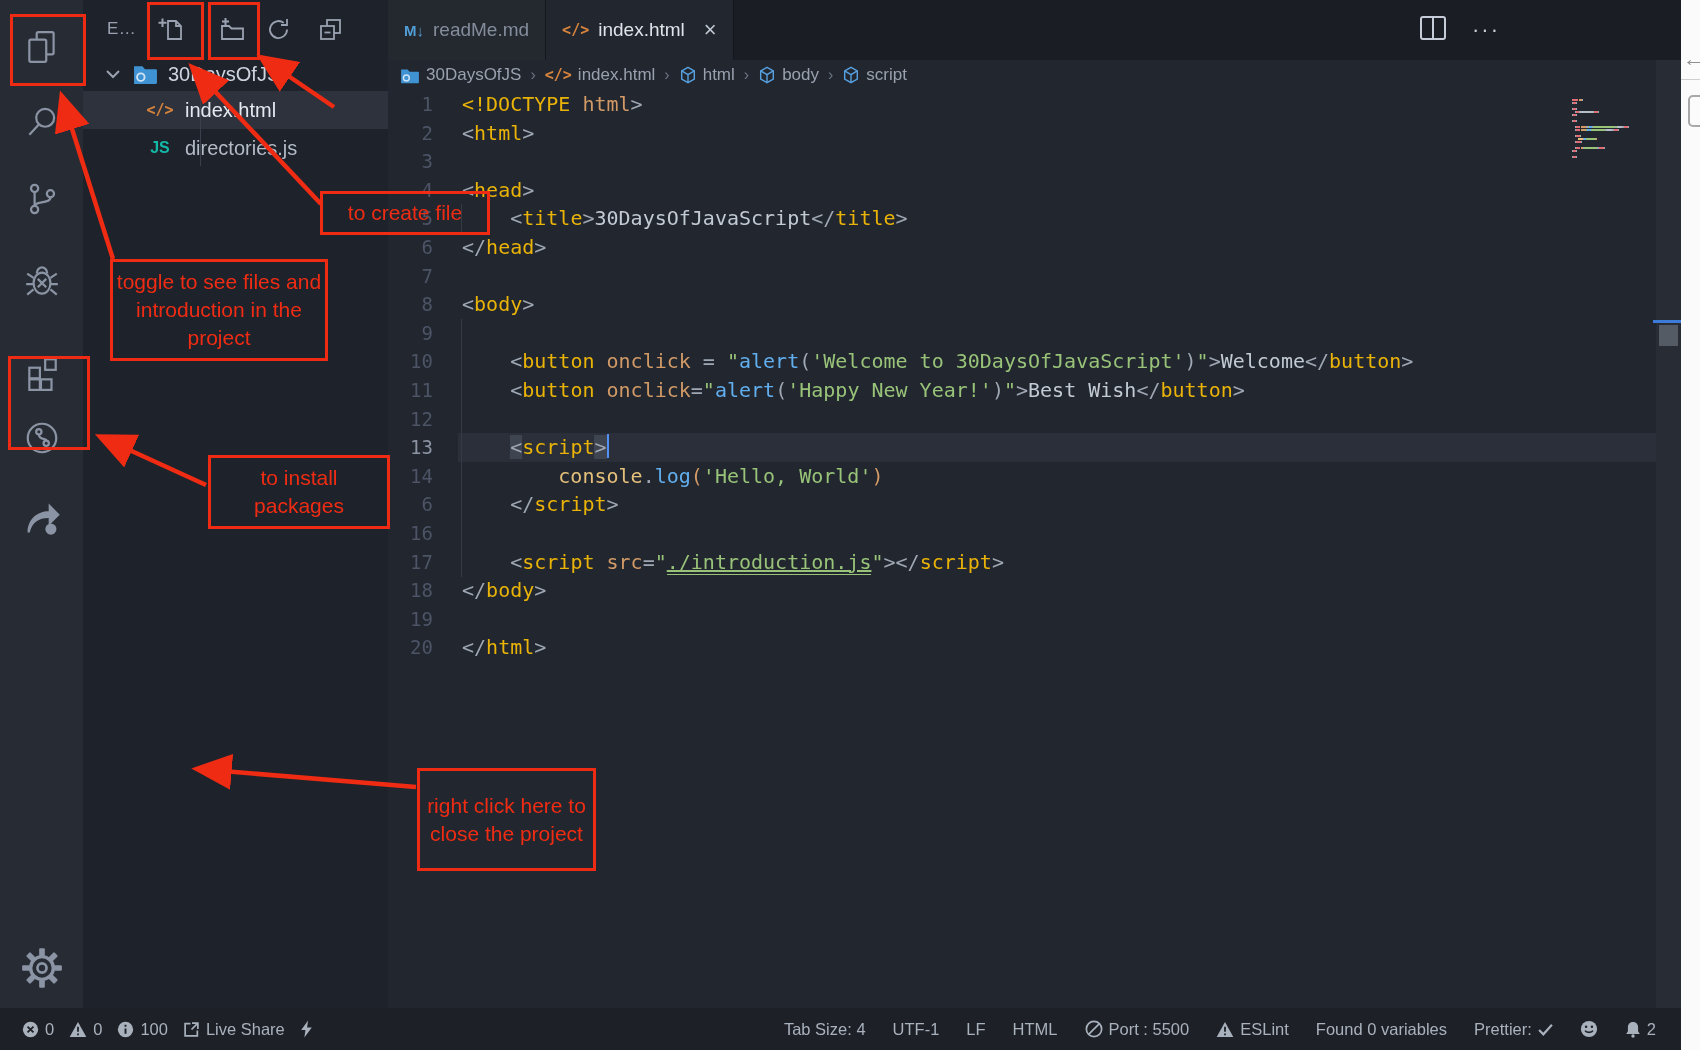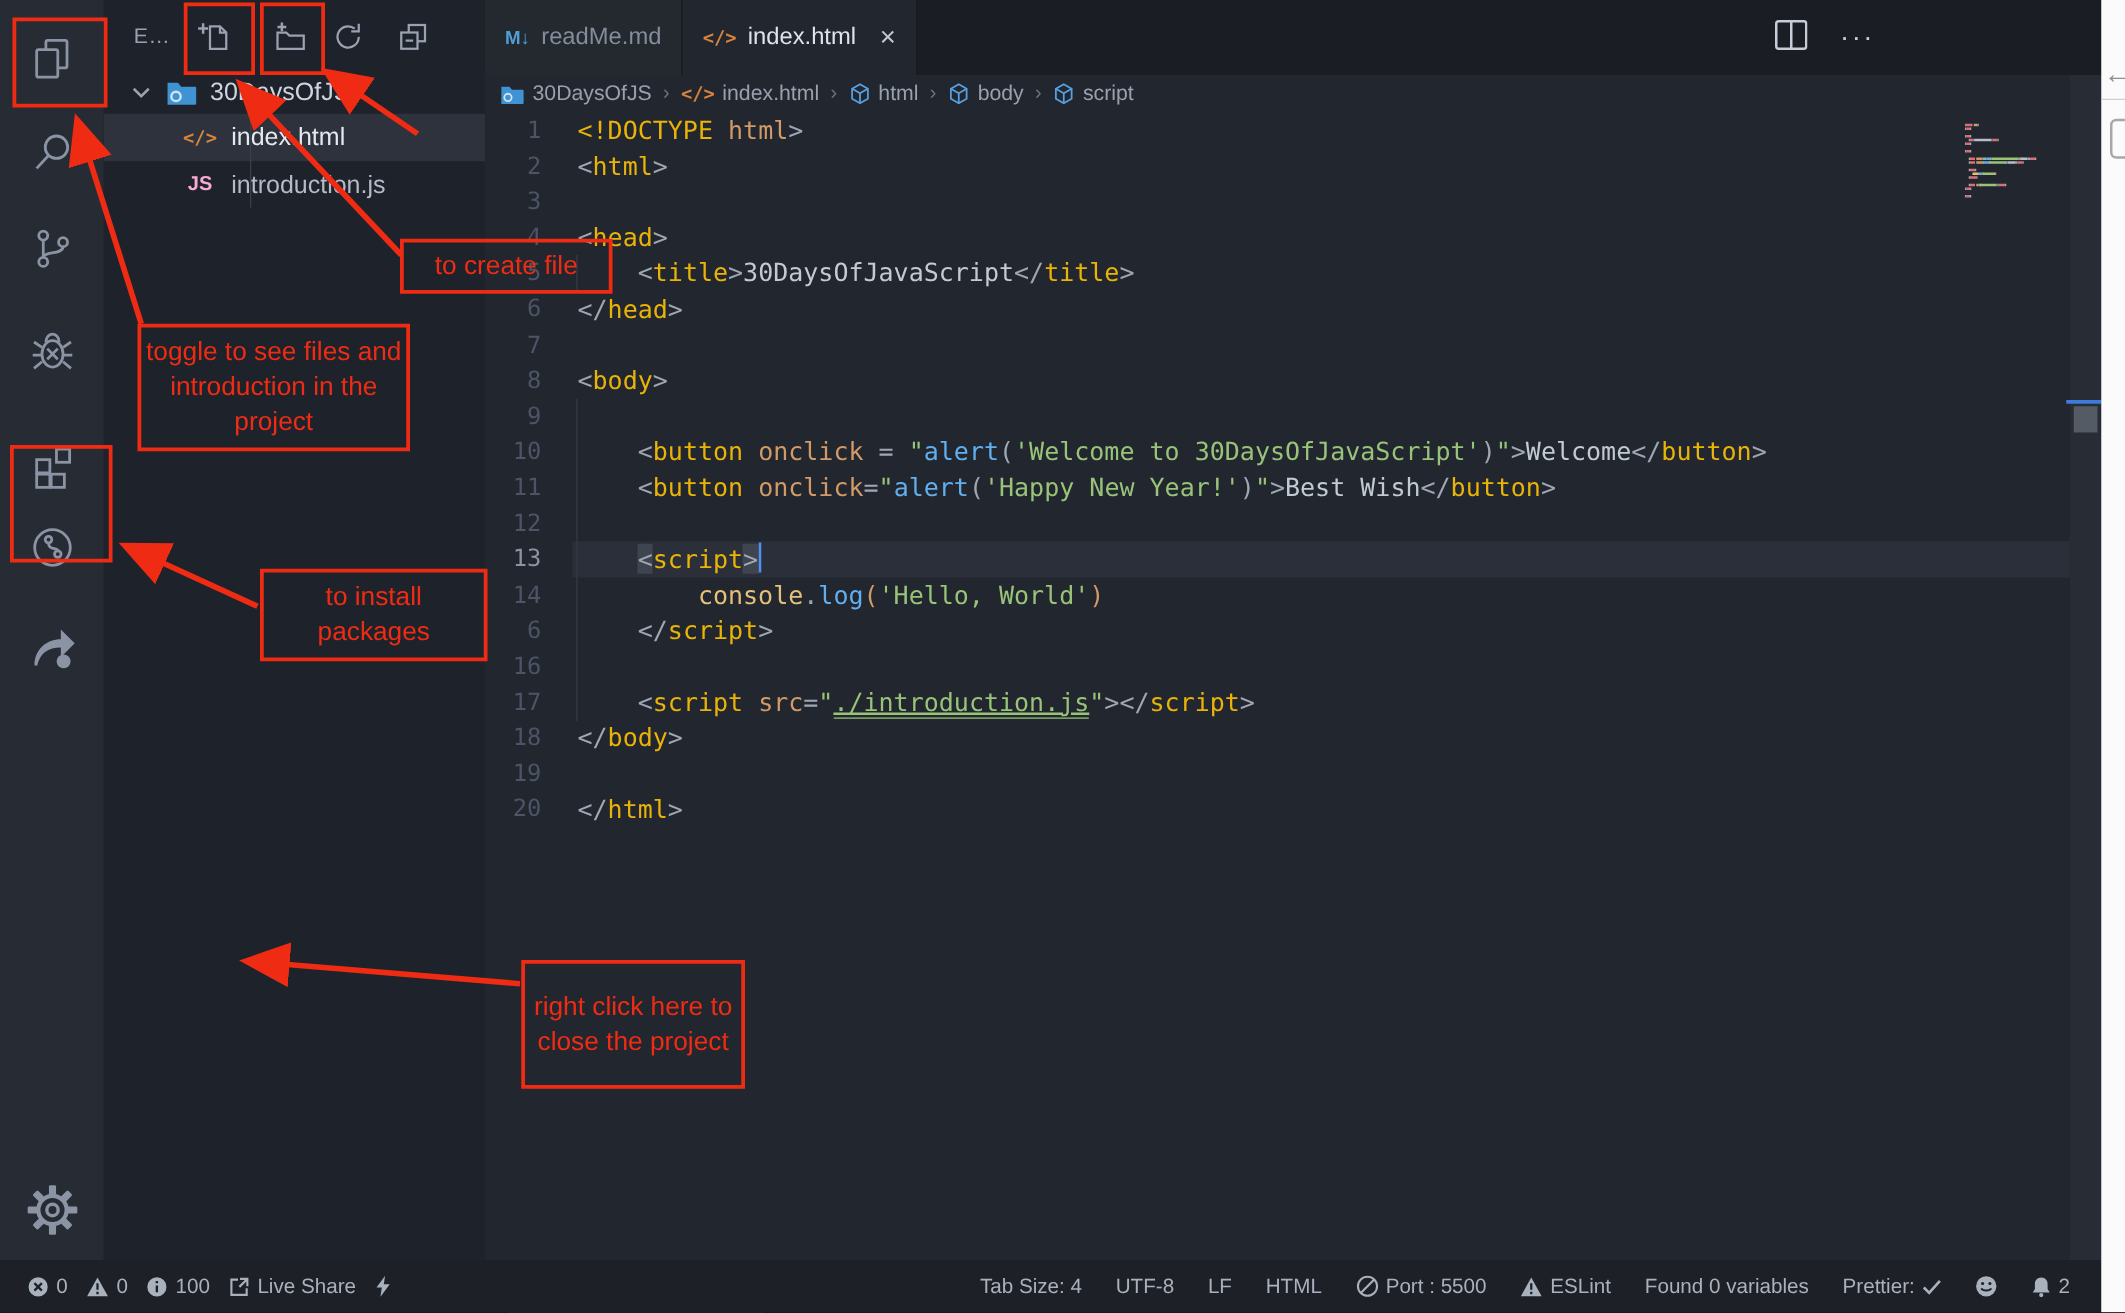--- a/index.html
+++ b/index.html
@@ -15,21 +15,21 @@
   #exp-title{margin-left:24px;font-size:17px;letter-spacing:.5px;}
   .exp-act{position:absolute;top:14px;width:30px;height:30px;display:flex;align-items:center;justify-content:center;}
   .exp-act svg{stroke:#9aa2b1;fill:none;stroke-width:1.8;}
   #folder-row{position:absolute;left:0;top:57px;right:0;height:34px;display:flex;align-items:center;color:#ced5e0;font-size:20px;}
   #tree{position:absolute;left:0;top:91px;right:0;}
   .tree-row{height:38px;display:flex;align-items:center;font-size:20px;color:#b4bbc7;position:relative;}
   .tree-row.sel{background:#2d323d;color:#e4e8ef;}
   .tree-ic{width:30px;margin-left:62px;display:flex;justify-content:center;}
   #indent-guide{position:absolute;left:117px;top:92px;width:1px;height:74px;background:#3a404b;}
   .html-ic{color:#d8843d;font-weight:bold;font-size:15px;font-family:"DejaVu Sans Mono",monospace;}
-  .js-ic{color:#f9a8d4;font-weight:bold;font-size:16px;}
+  .js-ic{color:#14b8a6;font-weight:bold;font-size:16px;}
   
   #tabbar{position:absolute;left:388px;top:0;right:19px;height:60px;background:#1a1d23;display:flex;}
   .tab{display:flex;align-items:center;gap:9px;padding:0 16px;background:#24282f;color:#848d9c;font-size:19px;border-right:1px solid #14171c;}
   .tab.active{background:#22262e;color:#dfe3ea;}
   .tab .close{margin-left:10px;font-size:22px;color:#c0c8d4;line-height:1;}
   #tab-actions{position:absolute;right:200px;top:0;height:60px;display:flex;align-items:center;gap:26px;color:#c6cdd8;}
   
   #breadcrumb{position:absolute;left:388px;top:60px;right:130px;height:30px;background:#22262e;display:flex;align-items:center;gap:9px;color:#99a1af;font-size:17px;padding-left:12px;}
   .bc-sep{color:#6b7380;font-size:16px;}
   .bc-item{display:flex;align-items:center;gap:6px;}
@@ -188,21 +188,21 @@
         <div class="tree-row sel">
           <span class="tree-ic">
             <span class="html-ic">&lt;/&gt;</span>
           </span>
           <span style="margin-left:10px">index.html</span>
         </div>
         <div class="tree-row">
           <span class="tree-ic">
             <span class="js-ic">JS</span>
           </span>
-          <span style="margin-left:10px">introduction.js</span>
+          <span style="margin-left:10px">directories.js</span>
         </div>
       </div>
     <div id="indent-guide"></div>
   </div>
 
   <div id="tabbar">
       <div class="tab">
         <span style="color:#519ed6;font-weight:bold;font-size:15px">M↓</span>
         <span>readMe.md</span>
       </div>
@@ -354,21 +354,21 @@
           <svg width="13" height="18" viewBox="0 0 12 17">
             <path d="M7.5 0.5 L1 9.5 H5 L4 16.5 L11 7 H6.5 Z" fill="#a9b1bd"></path>
           </svg>
         </span>
       </div>
     <div class="sb-right">
         <span class="sb-item">
           <span>Tab Size: 4</span>
         </span>
         <span class="sb-item">
-          <span>UTF-8</span>
+          <span>UTF-1</span>
         </span>
         <span class="sb-item">
           <span>LF</span>
         </span>
         <span class="sb-item">
           <span>HTML</span>
         </span>
         <span class="sb-item">
           <svg width="18" height="18" viewBox="0 0 16 16" stroke="#a9b1bd" fill="none" stroke-width="1.5">
             <circle cx="8" cy="8" r="6.8"></circle>

